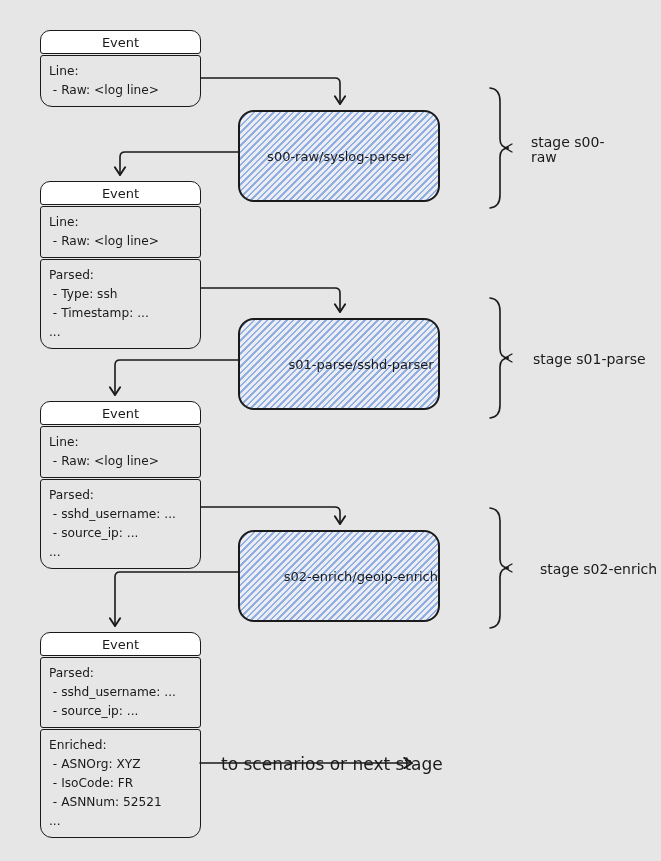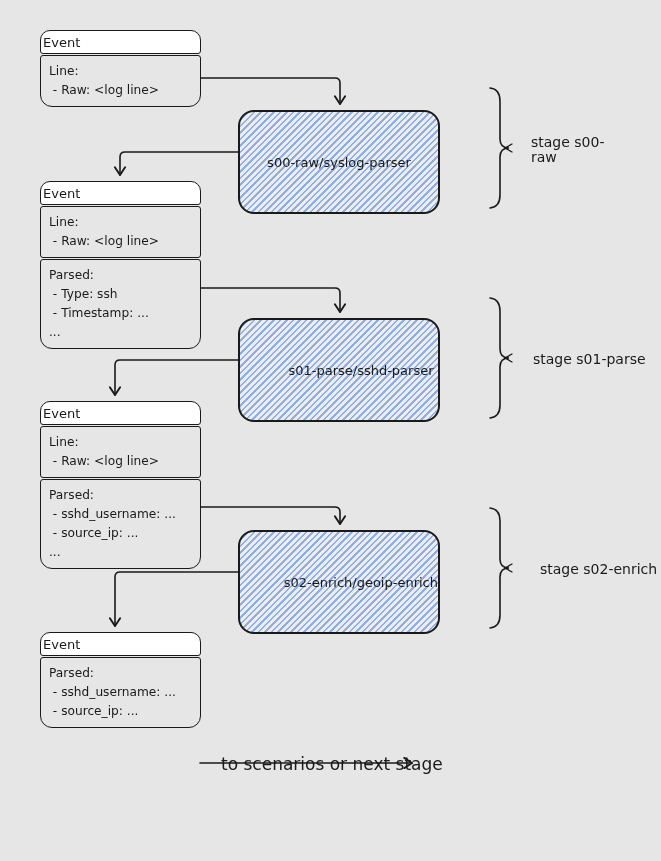--- a/index.html
+++ b/index.html
@@ -5,33 +5,33 @@
   html,body{margin:0;padding:0;}
   body{background:#e6e6e6;}
   .canvas{
     position:relative;width:661px;height:861px;background:#e6e6e6;
     font-family:"DejaVu Sans",sans-serif;color:#1a1a1a;overflow:hidden;
   }
   
   .event{position:absolute;width:161px;}
   .event .hdr{
     box-sizing:border-box;border:1.6px solid #1a1a1a;background:#ffffff;
-    border-radius:10px 10px 3px 3px;text-align:left;
+    border-radius:10px 10px 3px 3px;text-align:center;
     font-size:13px;padding:4px 2px 3px;
   }
   .event .sec{
     box-sizing:border-box;border:1.6px solid #1a1a1a;background:transparent;
     border-radius:3px;margin-top:1px;
     font-size:12.2px;line-height:19px;padding:6px 4px 6px 8px;
     white-space:pre;
   }
   .event .sec:last-child{border-radius:3px 3px 12px 12px;}
   
   .parser{
-    position:absolute;left:238px;width:202px;height:104px;box-sizing:border-box;
+    position:absolute;left:238px;width:202px;height:92px;box-sizing:border-box;
     border:2px solid #1a1a1a;border-radius:16px;
     background-color:#ebedf2;
     background-image:repeating-linear-gradient(135deg,#8fafe4 0 1.8px,rgba(0,0,0,0) 1.8px 4.6px);
     display:flex;align-items:center;justify-content:center;
     font-size:13px;text-align:center;
   }
   
   .stage-label{
     position:absolute;font-size:14px;line-height:15px;text-align:left;
   }
@@ -111,17 +111,22 @@
   <div class="parser" style="top:530px;justify-content:flex-end;">
     <span>s02-enrich/geoip-enrich</span>
   </div>
   <div class="stage-label nowrap" style="left:540px;top:562px;">stage s02-enrich</div>
 
   <div class="event" style="left:40px;top:632px;">
     <div class="hdr">Event</div>
     <div class="sec"><span>Parsed:</span>
 <span> - sshd_username: ...</span>
 <span> - source_ip: ...</span></div>
+    <div class="sec"><span>Enriched:</span>
+<span> - ASNOrg: XYZ</span>
+<span> - IsoCode: FR</span>
+<span> - ASNNum: 52521</span>
+<span>...</span></div>
   </div>
 
   <div class="flow-label">to scenarios or next stage</div>
 
 </div>
 
 </body></html>

